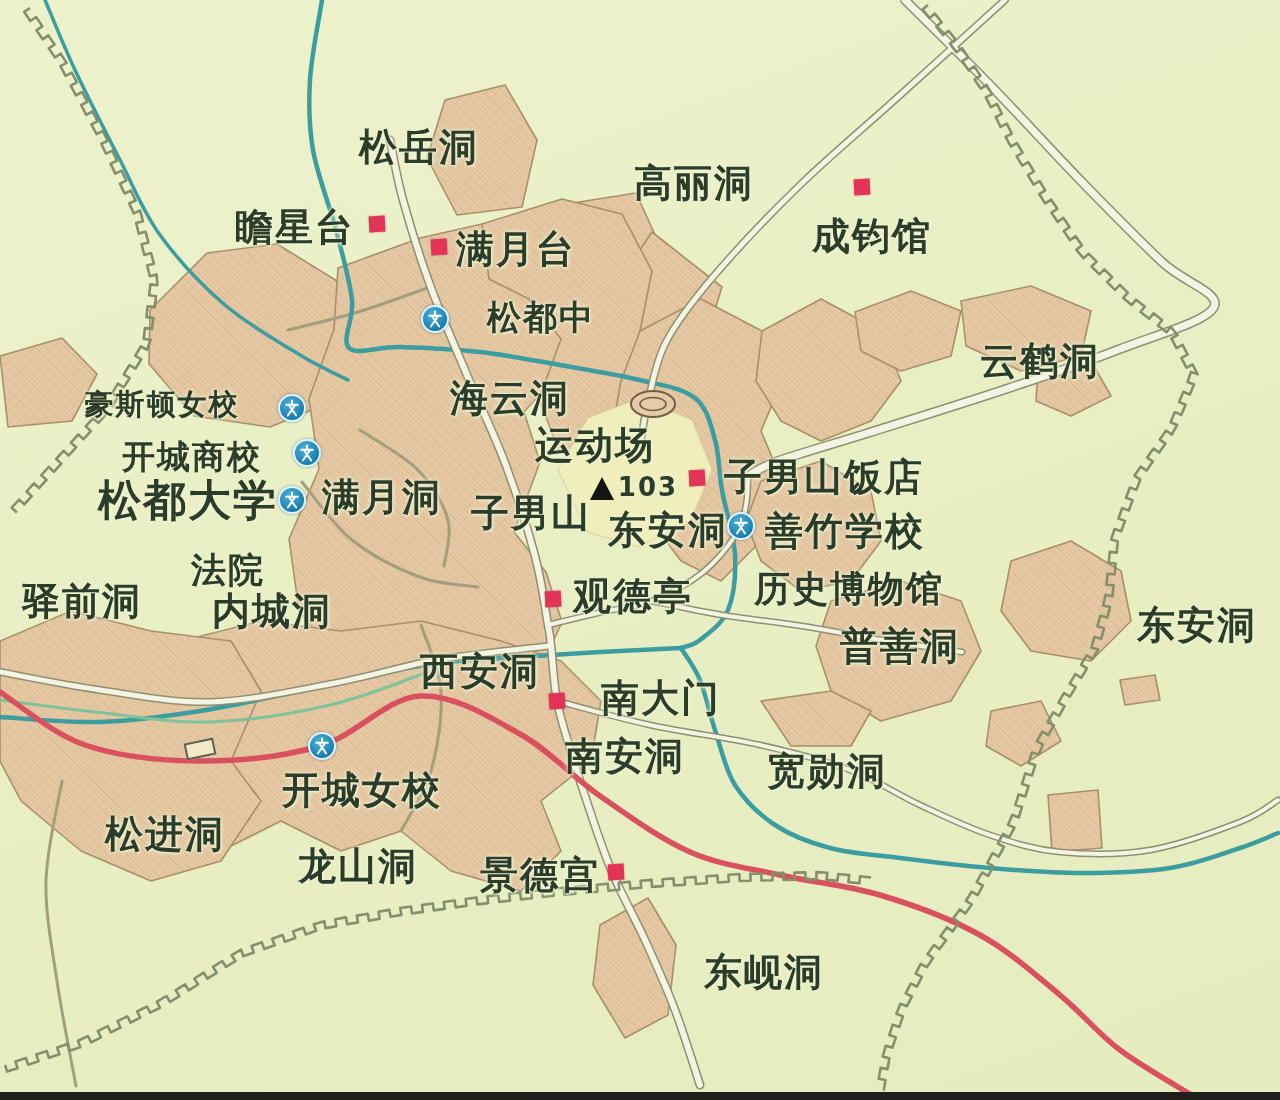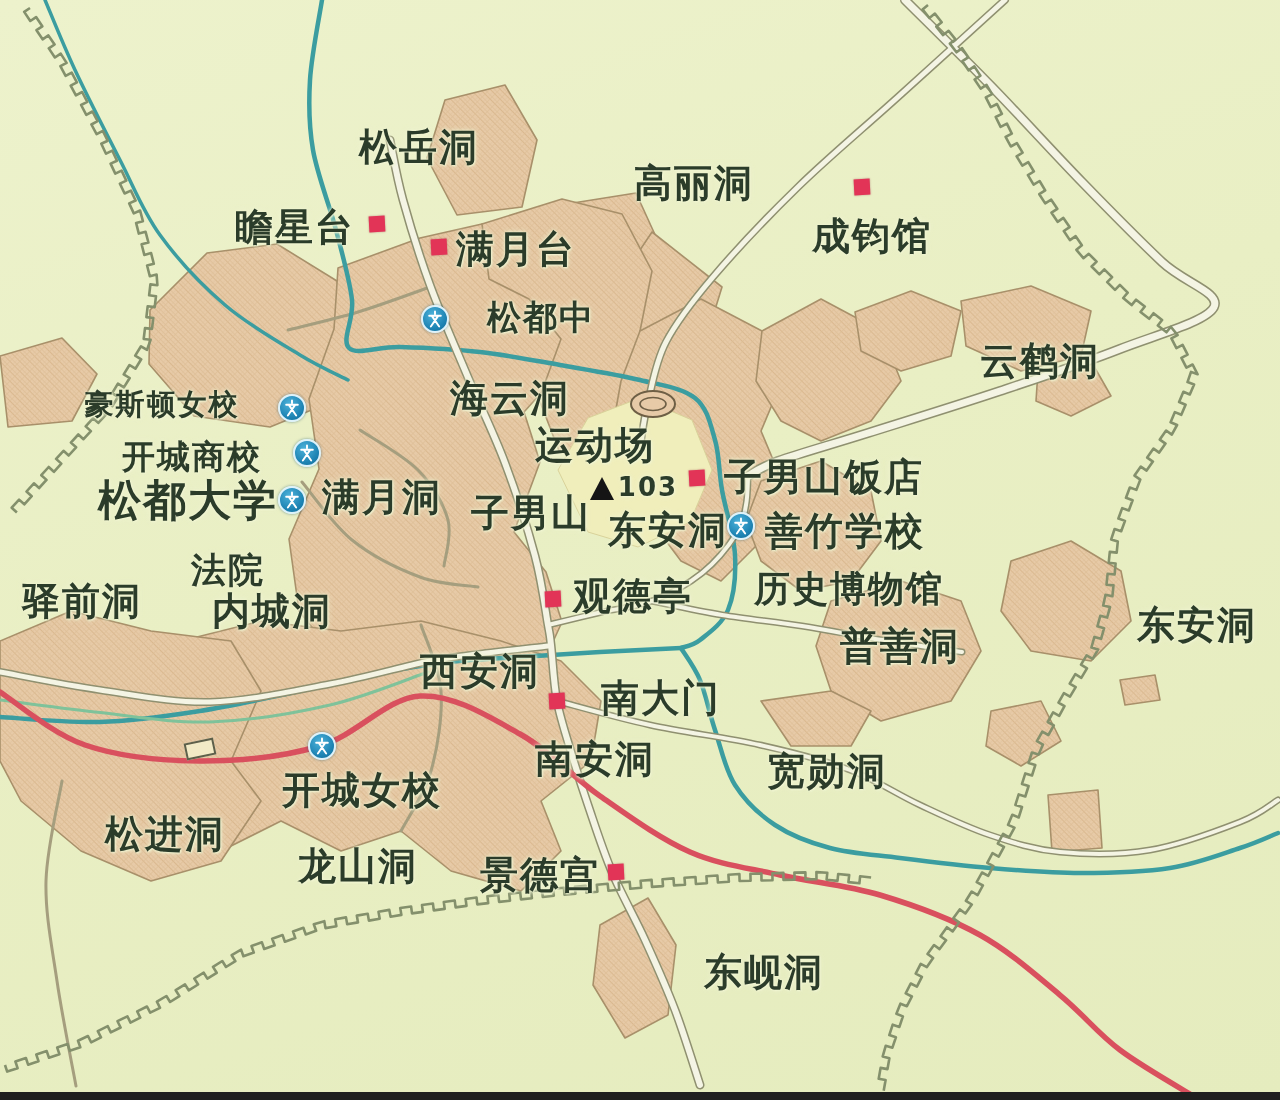--- a/index.html
+++ b/index.html
@@ -138,21 +138,21 @@
       <div class="lbl" style="left: 845px; top: 531px;">善竹学校</div>
       <div class="lbl" style="font-size: 36px; left: 849px; top: 589px;">历史博物馆</div>
       <div class="lbl" style="font-size: 35px; left: 228px; top: 570px;">法院</div>
       <div class="lbl" style="left: 82px; top: 601px;">驿前洞</div>
       <div class="lbl" style="left: 248px; top: 611px; margin-left: 24px;">内城洞</div>
       <div class="lbl" style="left: 633px; top: 596px;">观德亭</div>
       <div class="lbl" style="left: 900px; top: 646px;">普善洞</div>
       <div class="lbl" style="left: 1197px; top: 625px;">东安洞</div>
       <div class="lbl" style="left: 480px; top: 671px;">西安洞</div>
       <div class="lbl" style="left: 661px; top: 698px;">南大门</div>
-      <div class="lbl" style="left: 595px; top: 759px;">南安洞</div>
+      <div class="lbl" style="left: 625px; top: 759px; font-family: Liberation Mono, monospace;">南安洞</div>
       <div class="lbl" style="left: 827px; top: 771px;">宽勋洞</div>
       <div class="lbl" style="left: 362px; top: 790px;">开城女校</div>
       <div class="lbl" style="left: 165px; top: 834px;">松进洞</div>
       <div class="lbl" style="left: 358px; top: 866px;">龙山洞</div>
       <div class="lbl" style="left: 540px; top: 875px;">景德宫</div>
       <div class="lbl" style="left: 764px; top: 972px;">东岘洞</div>
       <div class="red-marker" style="left: 377px; top: 224px;"></div>
       <div class="red-marker" style="left: 439px; top: 247px;"></div>
       <div class="red-marker" style="left: 862px; top: 187px;"></div>
       <div class="red-marker" style="left: 697px; top: 478px;"></div>

